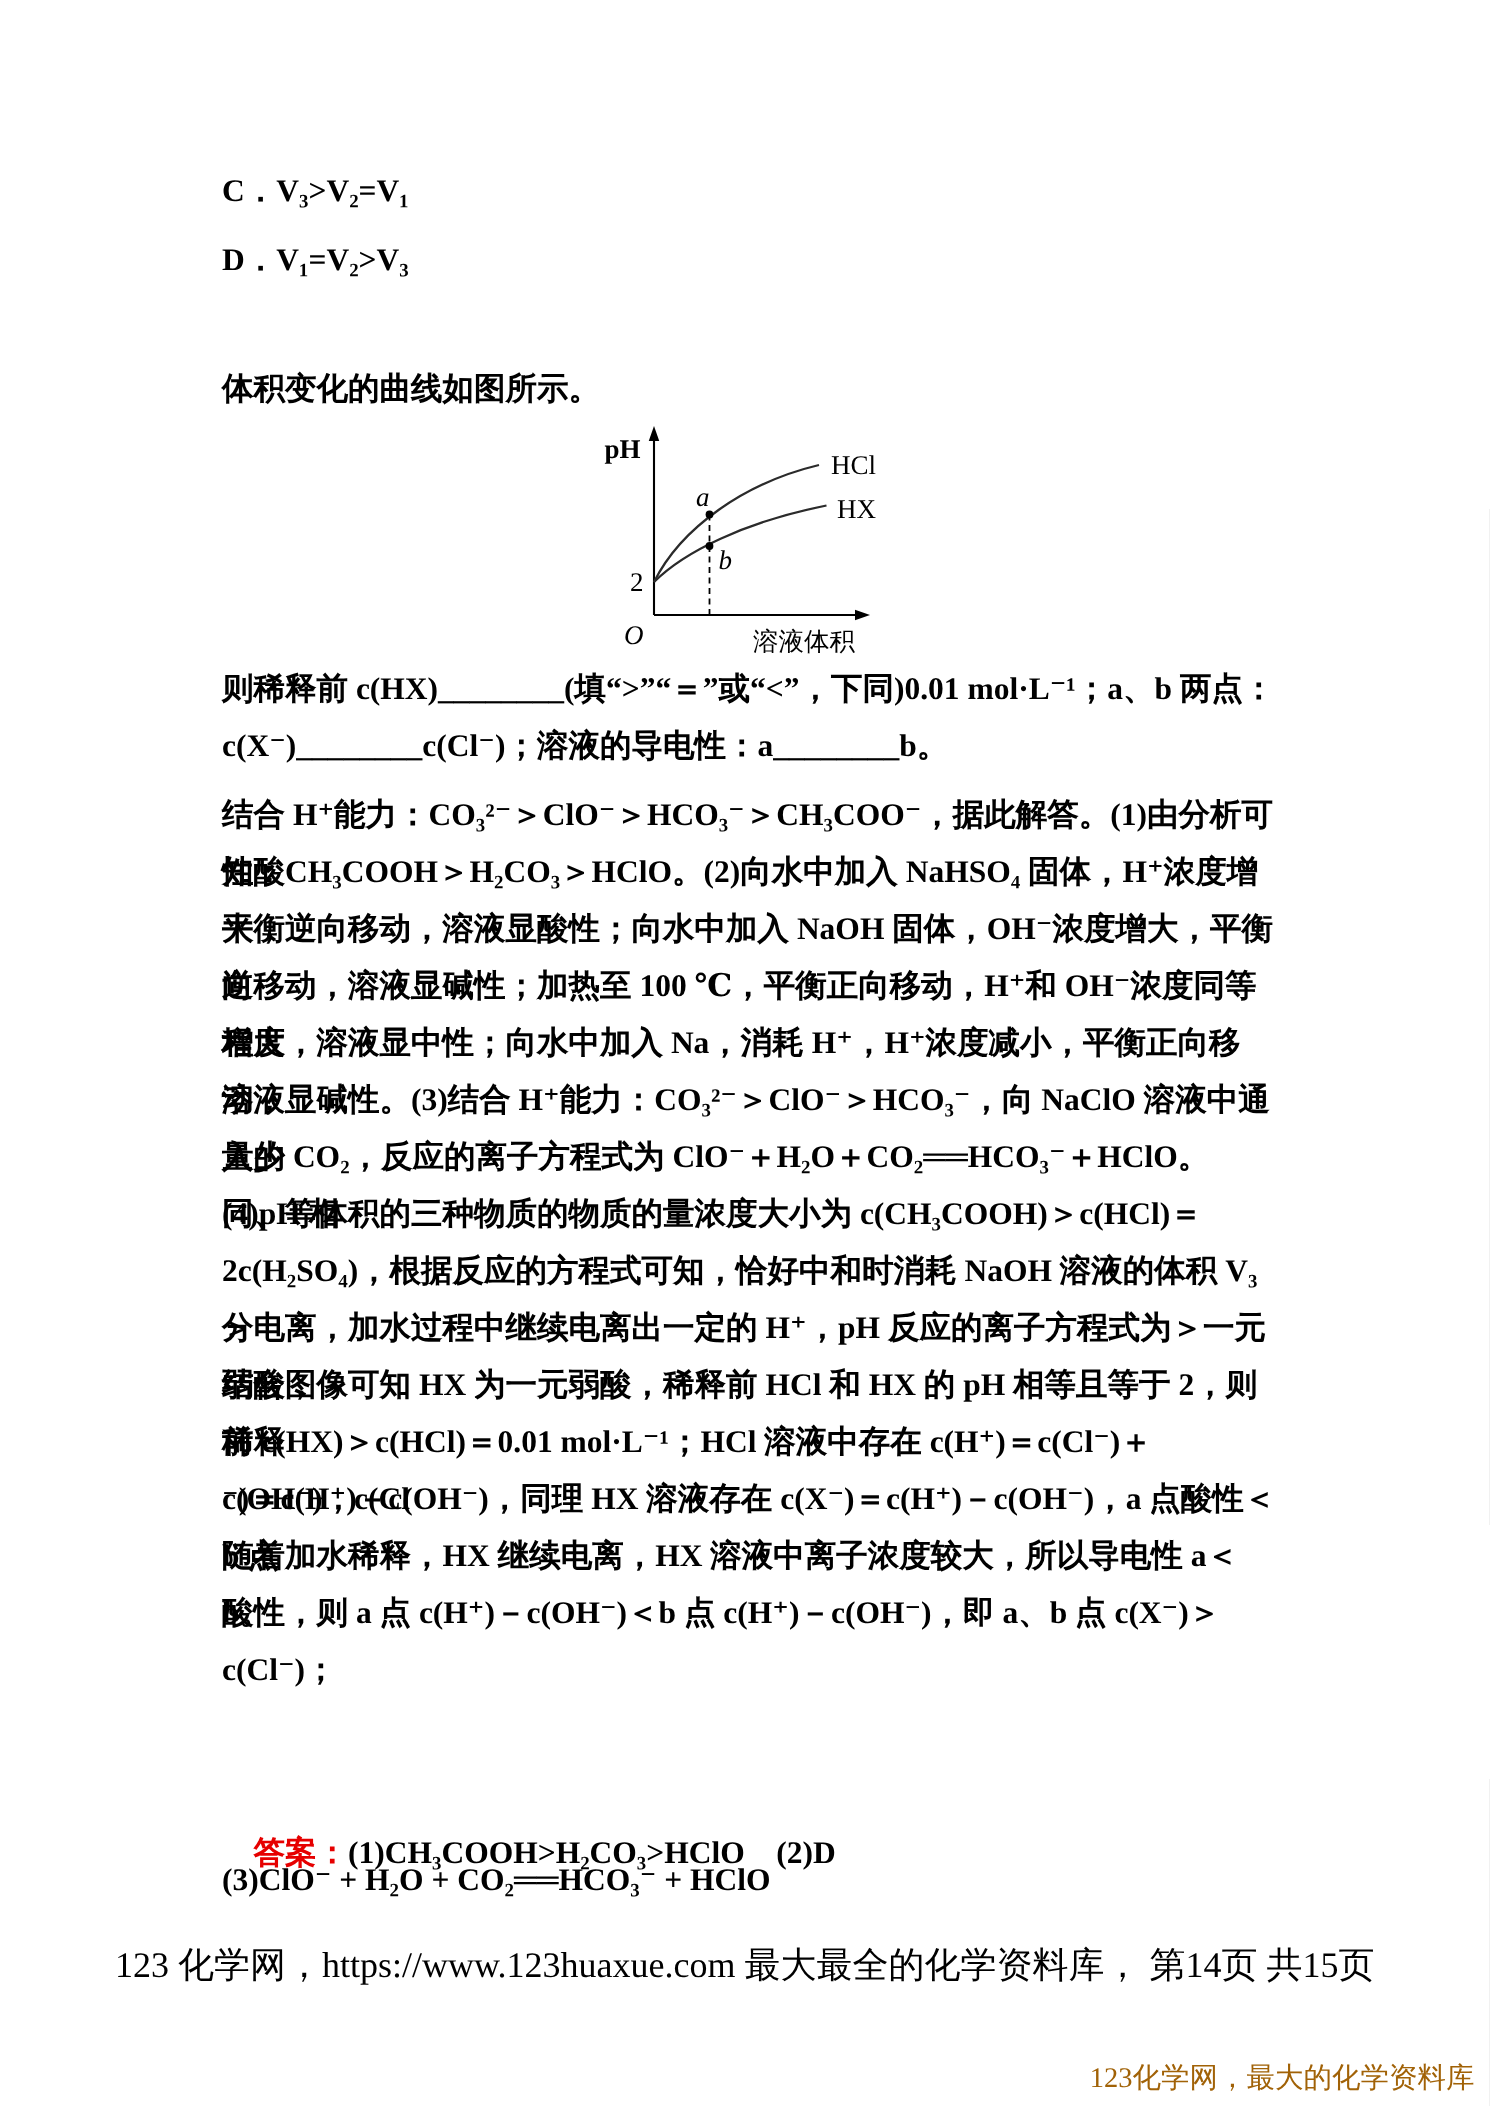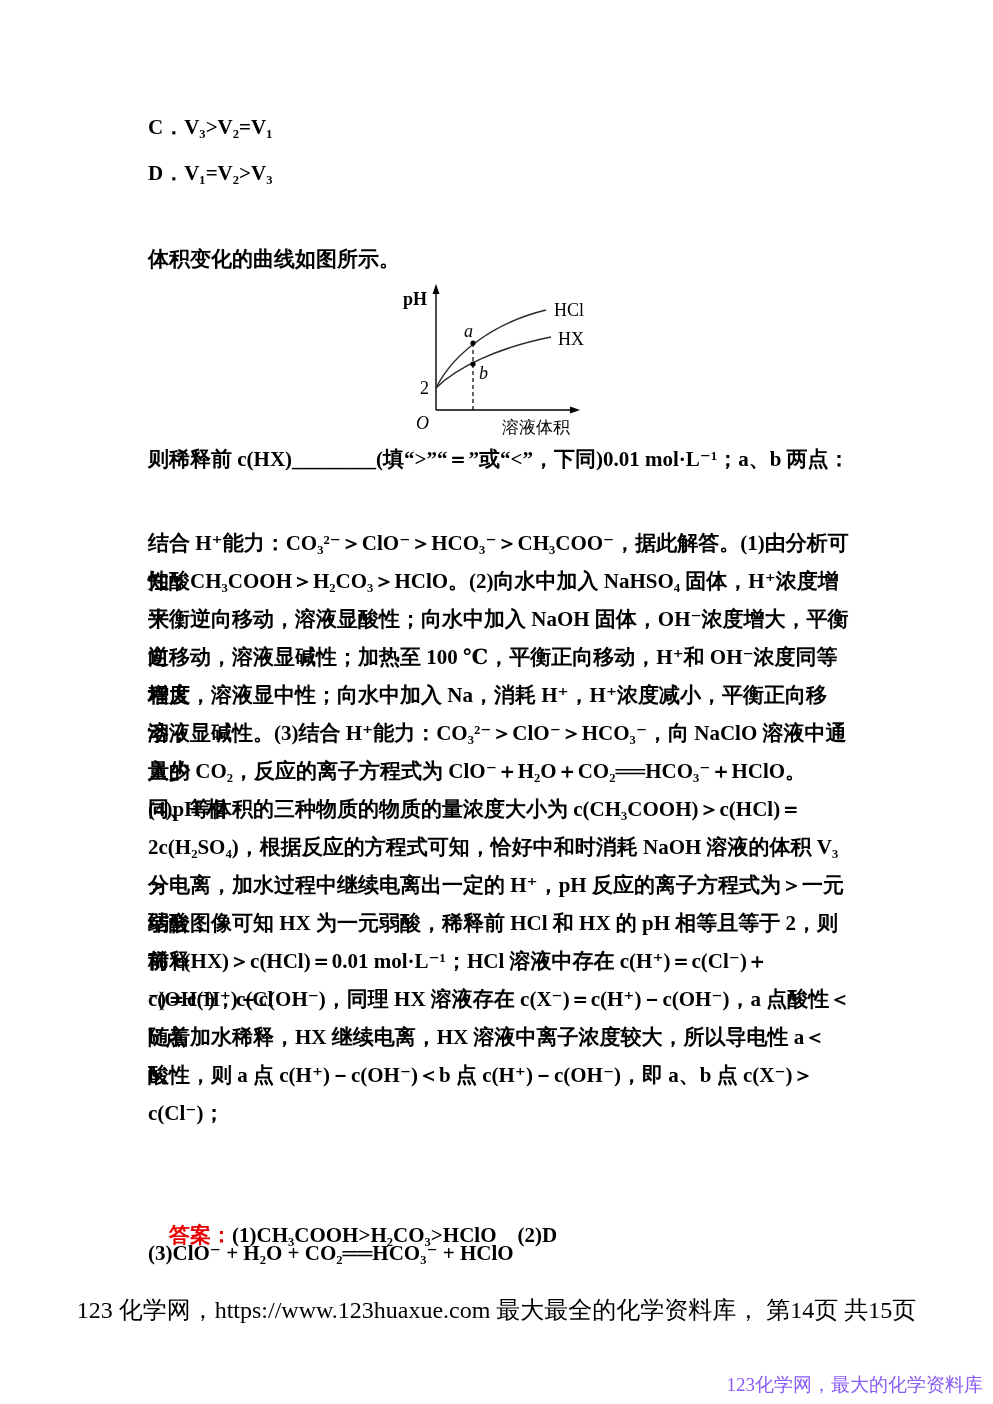--- a/index.html
+++ b/index.html
@@ -24,21 +24,21 @@
   .label-blue{color:#0000ee;}
   .label-red{color:#e60000;}
   .figure{position:absolute;left:396px;top:280px;width:250px;height:165px;}
   .figure svg{display:block;width:250px;height:165px;}
   .footer{
     position:absolute;left:0;top:1294px;width:100%;
     text-align:center;font-size:24px;font-weight:normal;color:#000;
   }
   .watermark{
     position:absolute;right:10px;top:1372px;
-    font-size:19px;font-weight:normal;color:#8b5cf6;
+    font-size:19px;font-weight:normal;color:#a16207;
     font-family:"Liberation Serif","DejaVu Serif",serif;
   }
   svg text{font-family:"Liberation Serif","DejaVu Serif",serif;}
 </style>
 </head>
 <body>
 
 <div class="page">
 
   <div class="tline" style="top:112px;">C．V₃&gt;V₂=V₁</div>
@@ -66,20 +66,21 @@
       <text x="33" y="149" font-size="18" font-style="italic" text-anchor="end">O</text>
       <text x="68" y="57" font-size="18" font-style="italic">a</text>
       <text x="83" y="99" font-size="18" font-style="italic">b</text>
       <text x="158" y="36" font-size="18">HCl</text>
       <text x="162" y="65" font-size="18">HX</text>
       <text x="106" y="153" font-size="17">溶液体积</text>
     </svg>
   </div>
 
   <div class="tline" style="top:444px;">则稀释前 c(HX)________(填“&gt;”“＝”或“&lt;”，下同)0.01 mol·L⁻¹；a、b 两点：</div>
+  <div class="tline" style="top:482px;">c(X⁻)________c(Cl⁻)；溶液的导电性：a________b。</div>
 
   <div class="analysis">
     <div class="aline">结合 H⁺能力：CO₃²⁻＞ClO⁻＞HCO₃⁻＞CH₃COO⁻，据此解答。(1)由分析可知酸</div>
     <div class="aline">性：CH₃COOH＞H₂CO₃＞HClO。(2)向水中加入 NaHSO₄ 固体，H⁺浓度增大，</div>
     <div class="aline">平衡逆向移动，溶液显酸性；向水中加入 NaOH 固体，OH⁻浓度增大，平衡逆</div>
     <div class="aline">向移动，溶液显碱性；加热至 100 ℃，平衡正向移动，H⁺和 OH⁻浓度同等程度</div>
     <div class="aline">增大，溶液显中性；向水中加入 Na，消耗 H⁺，H⁺浓度减小，平衡正向移动，</div>
     <div class="aline">溶液显碱性。(3)结合 H⁺能力：CO₃²⁻＞ClO⁻＞HCO₃⁻，向 NaClO 溶液中通入少</div>
     <div class="aline">量的 CO₂，反应的离子方程式为 ClO⁻＋H₂O＋CO₂══HCO₃⁻＋HClO。(4)pH 相</div>
     <div class="aline">同、等体积的三种物质的物质的量浓度大小为 c(CH₃COOH)＞c(HCl)＝</div>

